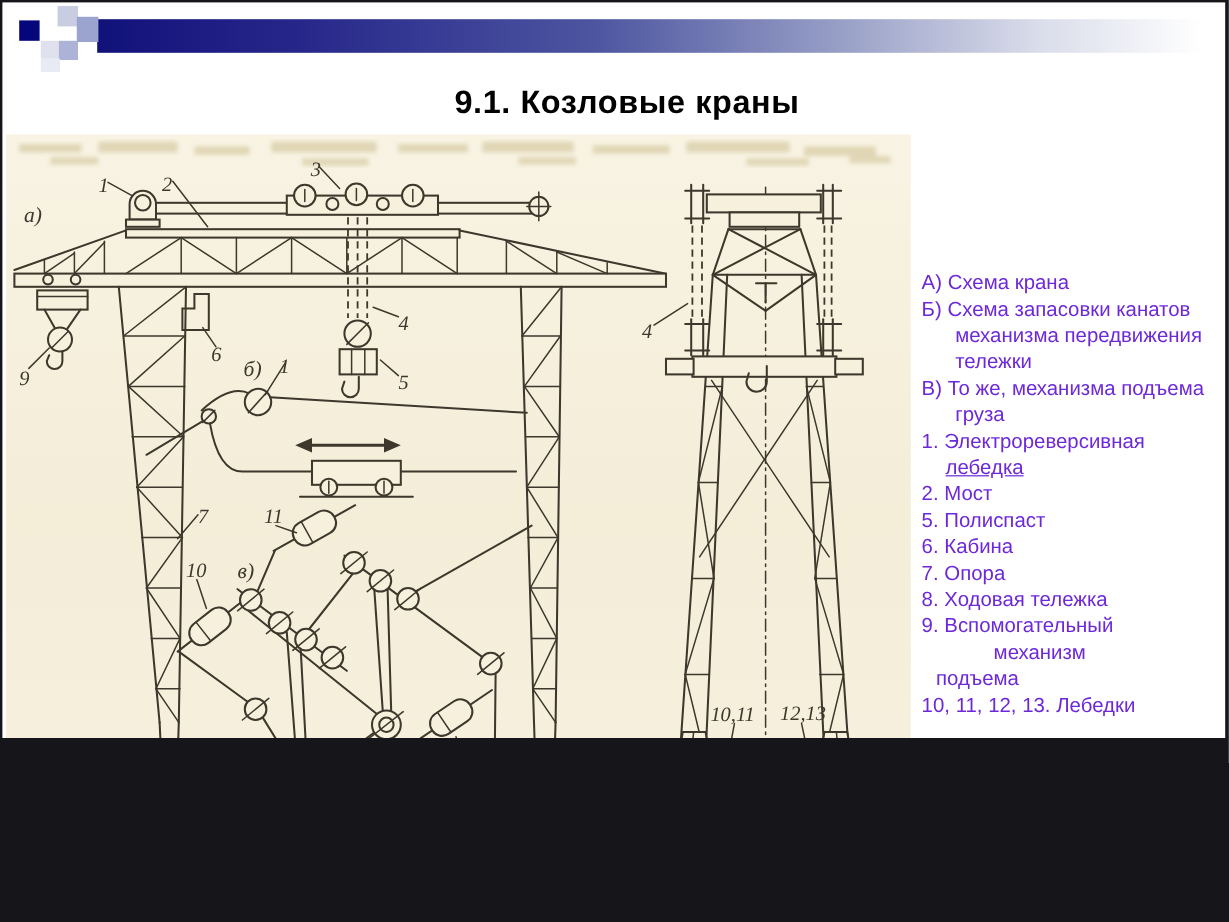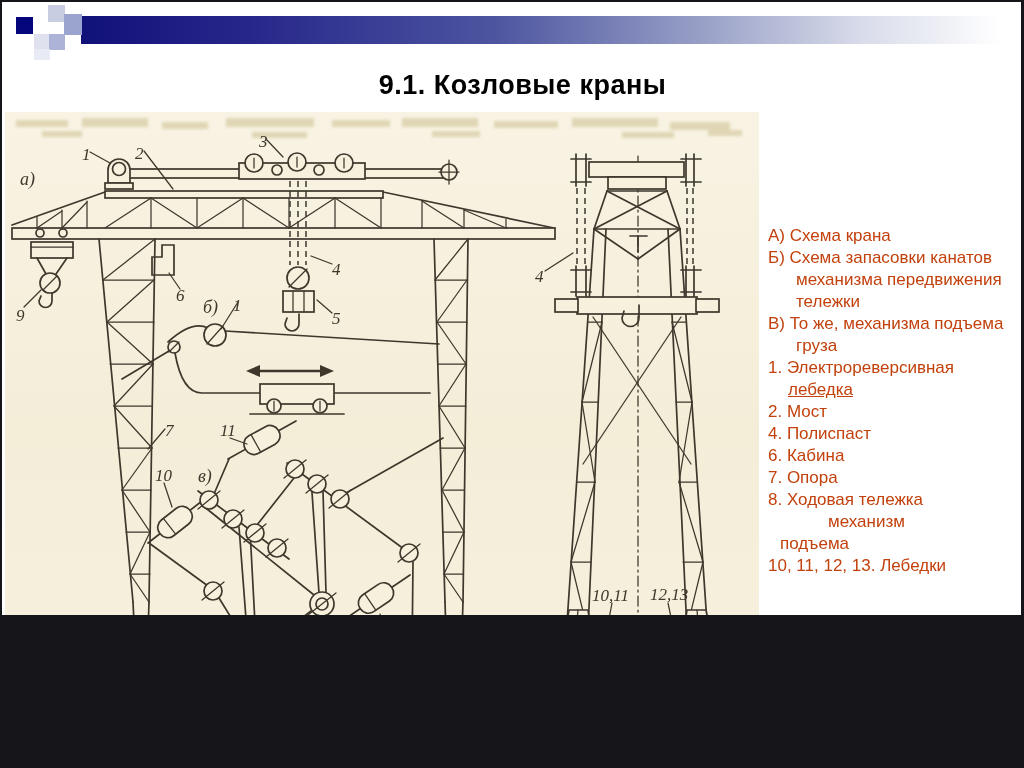--- a/index.html
+++ b/index.html
@@ -25,21 +25,21 @@
   .sq5{left:47px;top:32px;width:16px;height:16px;background:#acb3d6;}
   .sq6{left:32px;top:47px;width:16px;height:11px;background:#e9ebf4;}
 
   .title{
     position:absolute;left:0;right:0;top:68px;text-align:center;
     font-size:27px;font-weight:bold;color:#000;transform:translateX(11px);
     letter-spacing:0.5px;
   }
   .legend{
     position:absolute;left:766px;top:223px;width:256px;
-    font-size:17px;line-height:22px;color:#c2410c;
+    font-size:17px;line-height:22px;color:#6d28d9;
   }
   .legend div{white-space:nowrap;}
   .i1{padding-left:28px;}   
   .i2{padding-left:60px;}   
   .i3{padding-left:12px;}   
   .i4{padding-left:20px;text-decoration:underline;}   
   .pagenum{
     position:absolute;left:930px;top:719px;font-size:17px;font-weight:normal;color:#111;
   }
   svg.scan{position:absolute;left:0;top:108px;}
@@ -537,23 +537,24 @@
   <div class="legend">
     <div>А) Схема крана</div>
     <div>Б) Схема запасовки канатов</div>
     <div class="i1">механизма передвижения</div>
     <div class="i1">тележки</div>
     <div>В) То же, механизма подъема</div>
     <div class="i1">груза</div>
     <div>1. Электрореверсивная</div>
     <div class="i4">лебедка</div>
     <div>2. Мост</div>
-    <div>4. Полиспаст</div>
+    <div>5. Полиспаст</div>
     <div>6. Кабина</div>
     <div>7. Опора</div>
     <div>8. Ходовая тележка</div>
+    <div>9. Вспомогательный</div>
     <div class="i2">механизм</div>
     <div class="i3">подъема</div>
     <div>10, 11, 12, 13. Лебедки</div>
   </div>
 
   <div class="pagenum">40</div>
 </div>
 
 </body></html>

